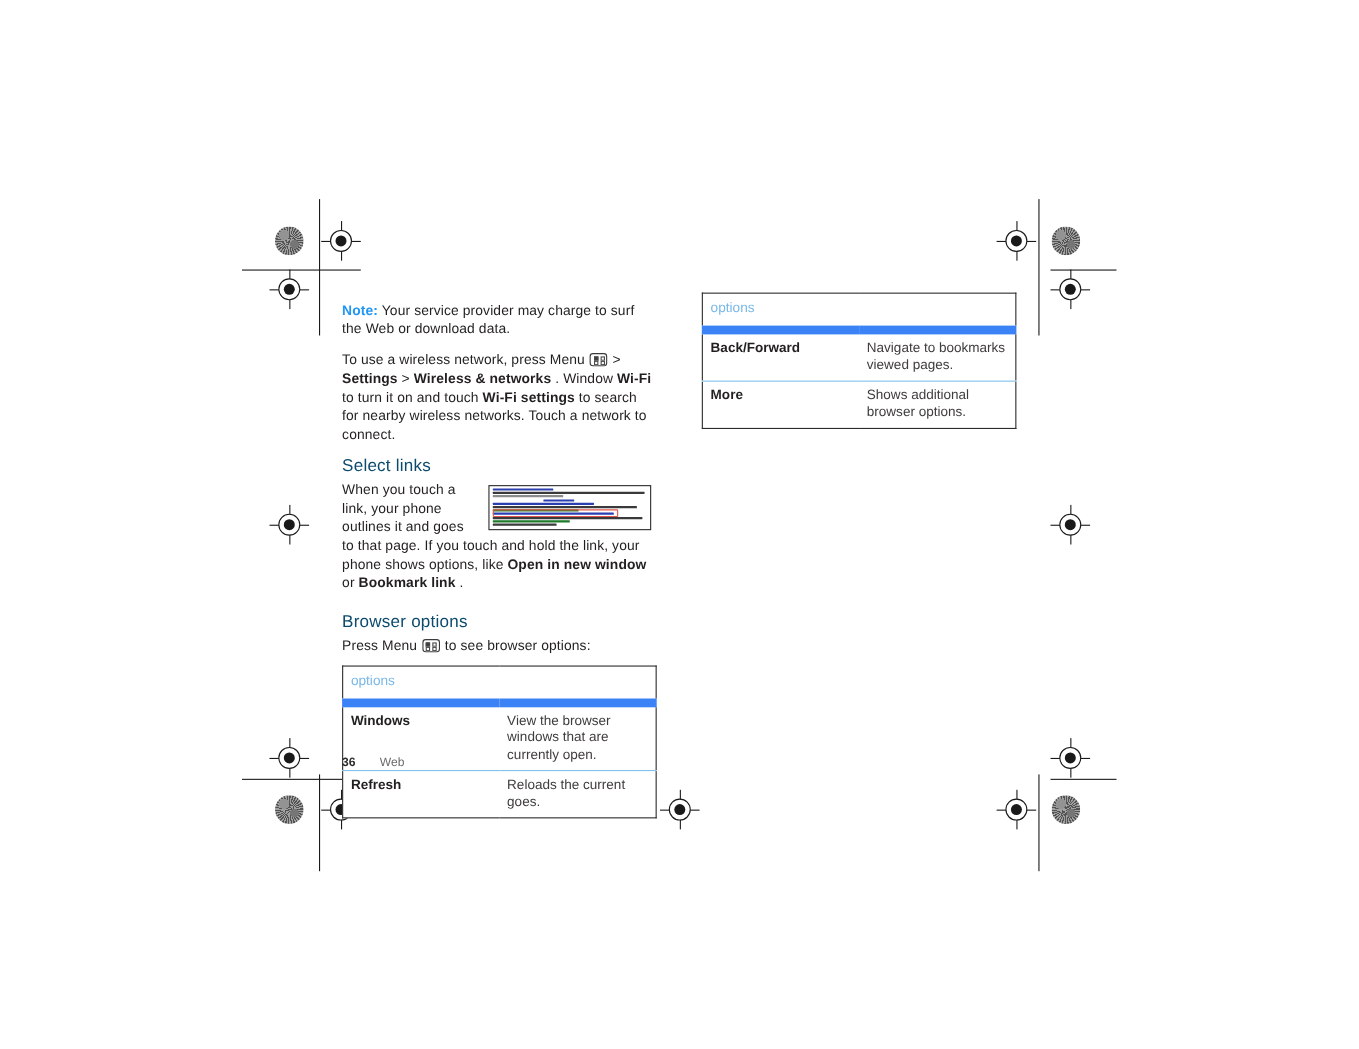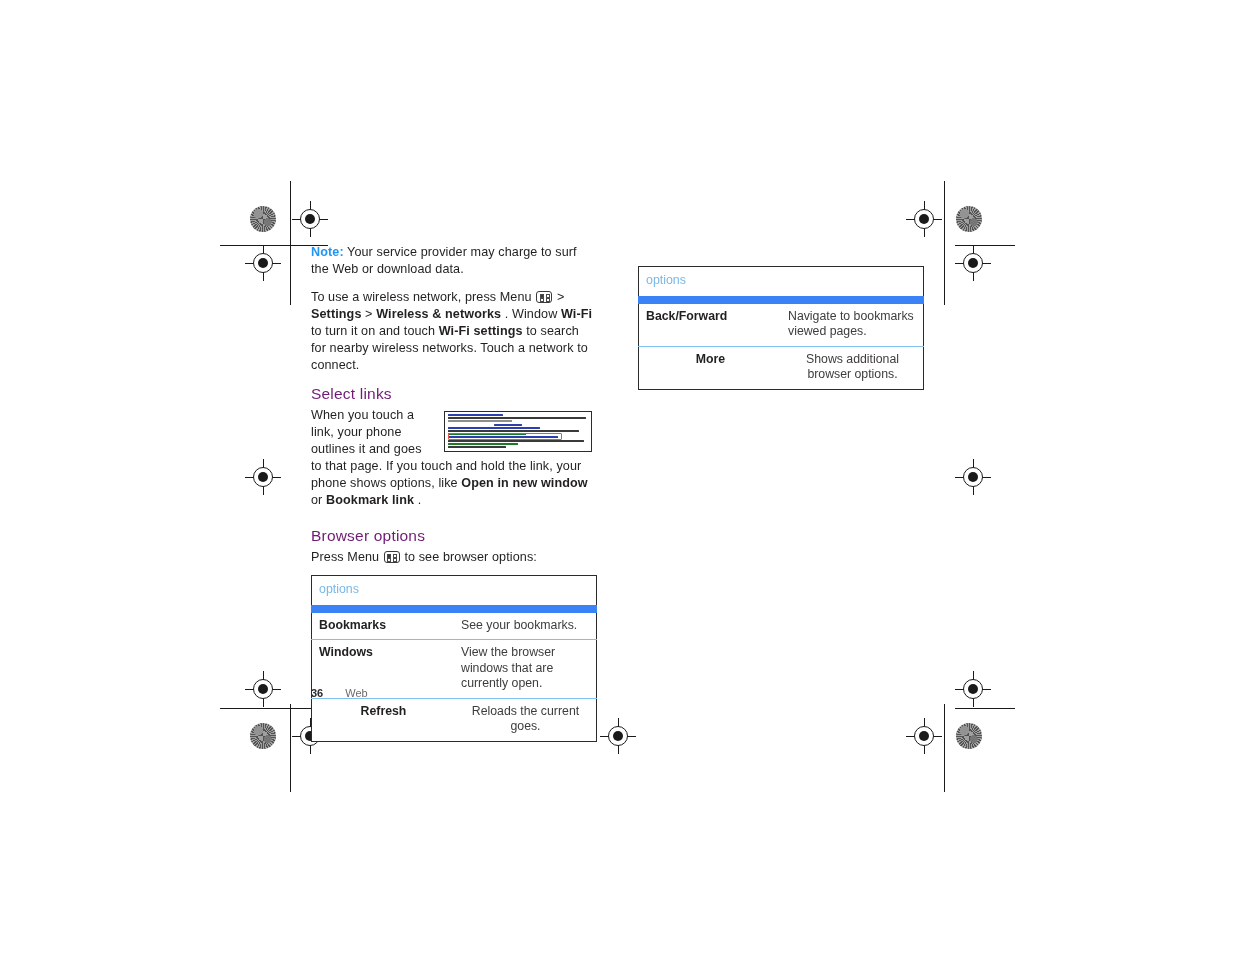--- a/index.html
+++ b/index.html
@@ -40,37 +40,37 @@
     position: absolute;
     width: 26px; height: 26px; border-radius: 50%;
     background:
       radial-gradient(circle at 32% 30%, #8e8e8e 0 18%, transparent 19%),
       radial-gradient(circle at 68% 62%, #6f6f6f 0 16%, transparent 17%),
       repeating-conic-gradient(from 0deg, #4a4a4a 0deg 6deg, #9b9b9b 6deg 12deg);
     opacity: .95;
   }
 
   
-  .col-left  { position: absolute; left: 311px; top: 244px; width: 286px; }
+  .col-left  { position: absolute; left: 311px; top: 274px; width: 286px; }
   .col-right { position: absolute; left: 638px; top: 266px; width: 286px; }
 
   p, .para {
     font-size: 12.6px;
     line-height: 17px;
     color: #221f1f;
     margin: 0 0 11px 0;
     letter-spacing: .1px;
   }
   .lbl-note { color: #2196f3; font-weight: bold; }
   b, .b { font-weight: bold; color: #221f1f; }
 
   h2.section {
     font-size: 15.5px;
     font-weight: normal;
-    color: #701a75;
+    color: #0c4a6e;
     margin: 7px 0 4px 0;
     letter-spacing: .2px;
   }
 
   
   .menukey {
     display: inline-block;
     width: 16px; height: 12px;
     border: 1px solid #3a3a3a;
     border-radius: 3px;
@@ -128,21 +128,21 @@
     border-bottom: 8px solid #3b82f6;
   }
   .opt-table td {
     font-size: 12.3px;
     line-height: 15.5px;
     color: #221f1f;
     border-bottom: 1px solid #7fc0ee;
     padding: 5px 6px 6px 7px;
     vertical-align: top;
   }
-  .opt-table tr:last-child td { border-bottom: none; text-align: center; }
+  .opt-table tr:last-child td { border-bottom: none; }
   .opt-table td.k { font-weight: bold; width: 97px; margin-left: 28px; }
   .opt-table td.v { color: #3f3c3c; }
 
   
   .footer {
     position: absolute;
     left: 311px; top: 687px;
     font-size: 11px;
     color: #6b6b6b;
   }
@@ -296,24 +296,20 @@
     </span>
     <span> to see browser options:</span>
   </p>
 
   <table class="opt-table">
     <tbody>
       <tr class="hdr">
         <td colspan="2">options</td>
       </tr>
       <tr>
-        <td class="k">Bookmarks</td>
-        <td class="v">See your bookmarks.</td>
-      </tr>
-      <tr>
         <td class="k">Windows</td>
         <td class="v">View the browser windows that are currently open.</td>
       </tr>
       <tr>
         <td class="k">Refresh</td>
         <td class="v">Reloads the current goes.</td>
       </tr>
     </tbody>
   </table>
 </div>

